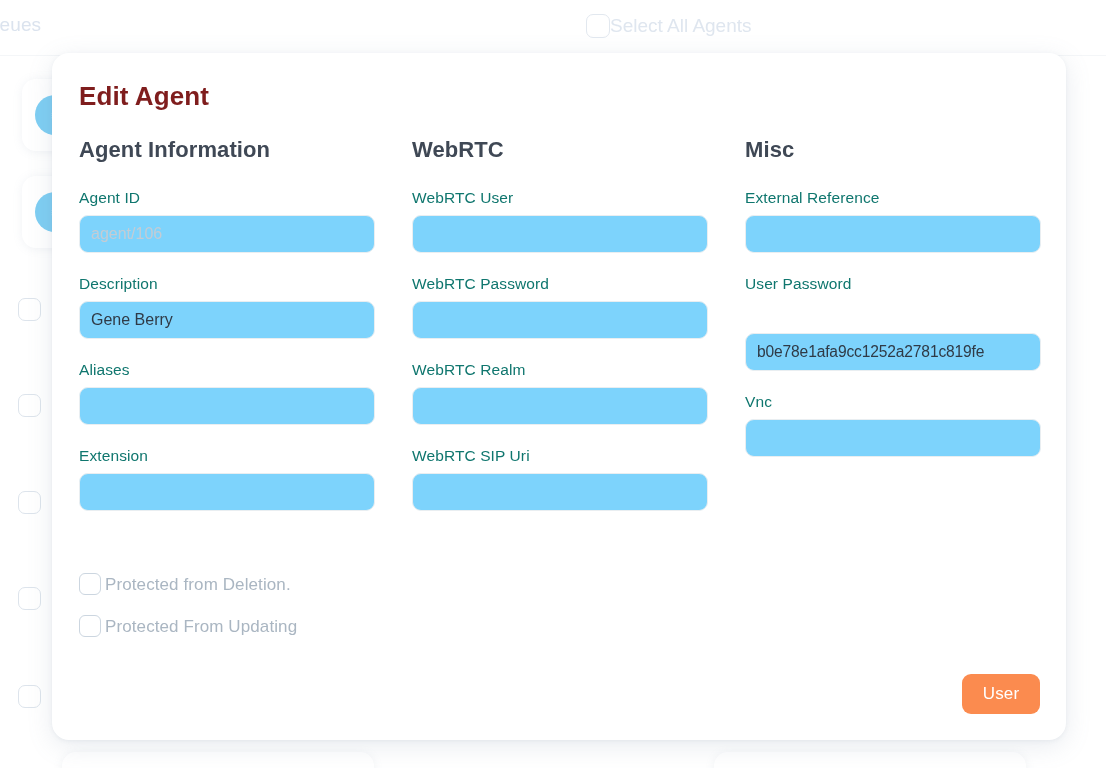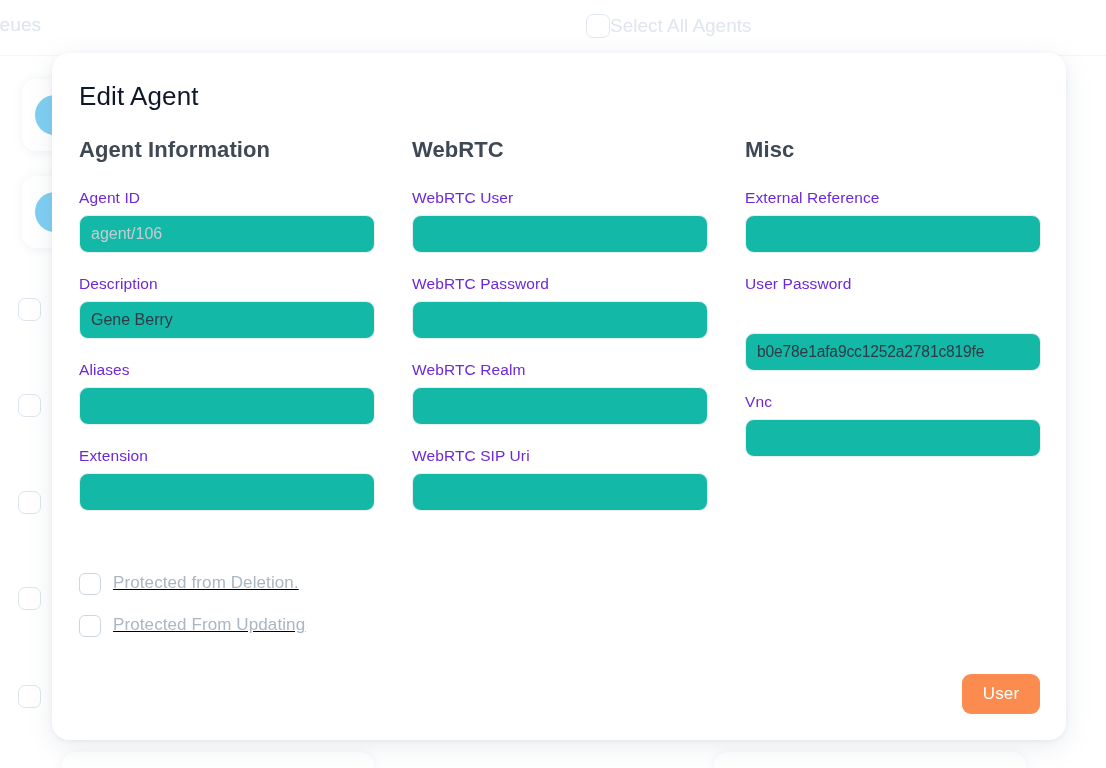--- a/index.html
+++ b/index.html
@@ -72,21 +72,21 @@
     width: 1014px; height: 687px;
     background: #ffffff;
     border-radius: 17px;
     box-shadow: 0 6px 26px rgba(120,135,160,.16), 0 1px 4px rgba(120,135,160,.10);
     padding: 0;
     z-index: 5;
   }
 
   .modal-title {
     position: absolute; left: 27px; top: 28px;
-    font-size: 26px; color: #0f172a; font-weight: 400;
+    font-size: 26px; color: #7f1d1d; font-weight: 700;
     letter-spacing: .1px;
   }
 
   .columns {
     position: absolute; left: 27px; top: 84px;
     width: 962px;
     display: flex;
     gap: 37px;
   }
   .col { width: 296px; flex: 0 0 296px; }
@@ -94,47 +94,46 @@
   .col-head {
     font-size: 22px; color: #3f4855; font-weight: 700;
     margin: 0 0 26px 0; letter-spacing: .1px; height: 26px;
   }
 
   .field { margin-bottom: 22px; }
   .field:last-child { margin-bottom: 0; }
 
   .field-label {
     display: block;
-    font-size: 15.5px; color: #6d28d9; font-weight: 400;
+    font-size: 15.5px; color: #0f766e; font-weight: 400;
     margin-bottom: 8px; letter-spacing: .1px;
   }
 
   .field-input {
     display: block;
     width: 296px; height: 38px;
     border: 1.4px solid #e9eef1;
     border-radius: 9px;
-    background: #14b8a6;
+    background: #7dd3fc;
     padding: 0 11px;
     font-family: "Liberation Sans", sans-serif;
     font-size: 16px;
     color: #2f3a46;
     outline: none;
   }
   .field-input::placeholder { color: #c4ccd4; }
   .field-input.mono-fit { font-size: 15.6px; letter-spacing: -.15px; margin-top: 40px; }
 
   
   .check-rows {
     position: absolute; left: 27px; top: 520px;
   }
   .check-row {
-    display: flex; align-items: flex-start; gap: 12px;
+    display: flex; align-items: flex-end; gap: 4px;
     margin-bottom: 20px;
-    text-decoration: underline;
   }
   .check-row:last-child { margin-bottom: 0; }
   .check-box {
     width: 22px; height: 22px; flex: 0 0 22px;
     border: 1.7px solid #ccd6e0; border-radius: 6px;
     background: #ffffff;
   }
   .check-label { font-size: 17px; color: #aab6c2; letter-spacing: .1px; }
 
   

